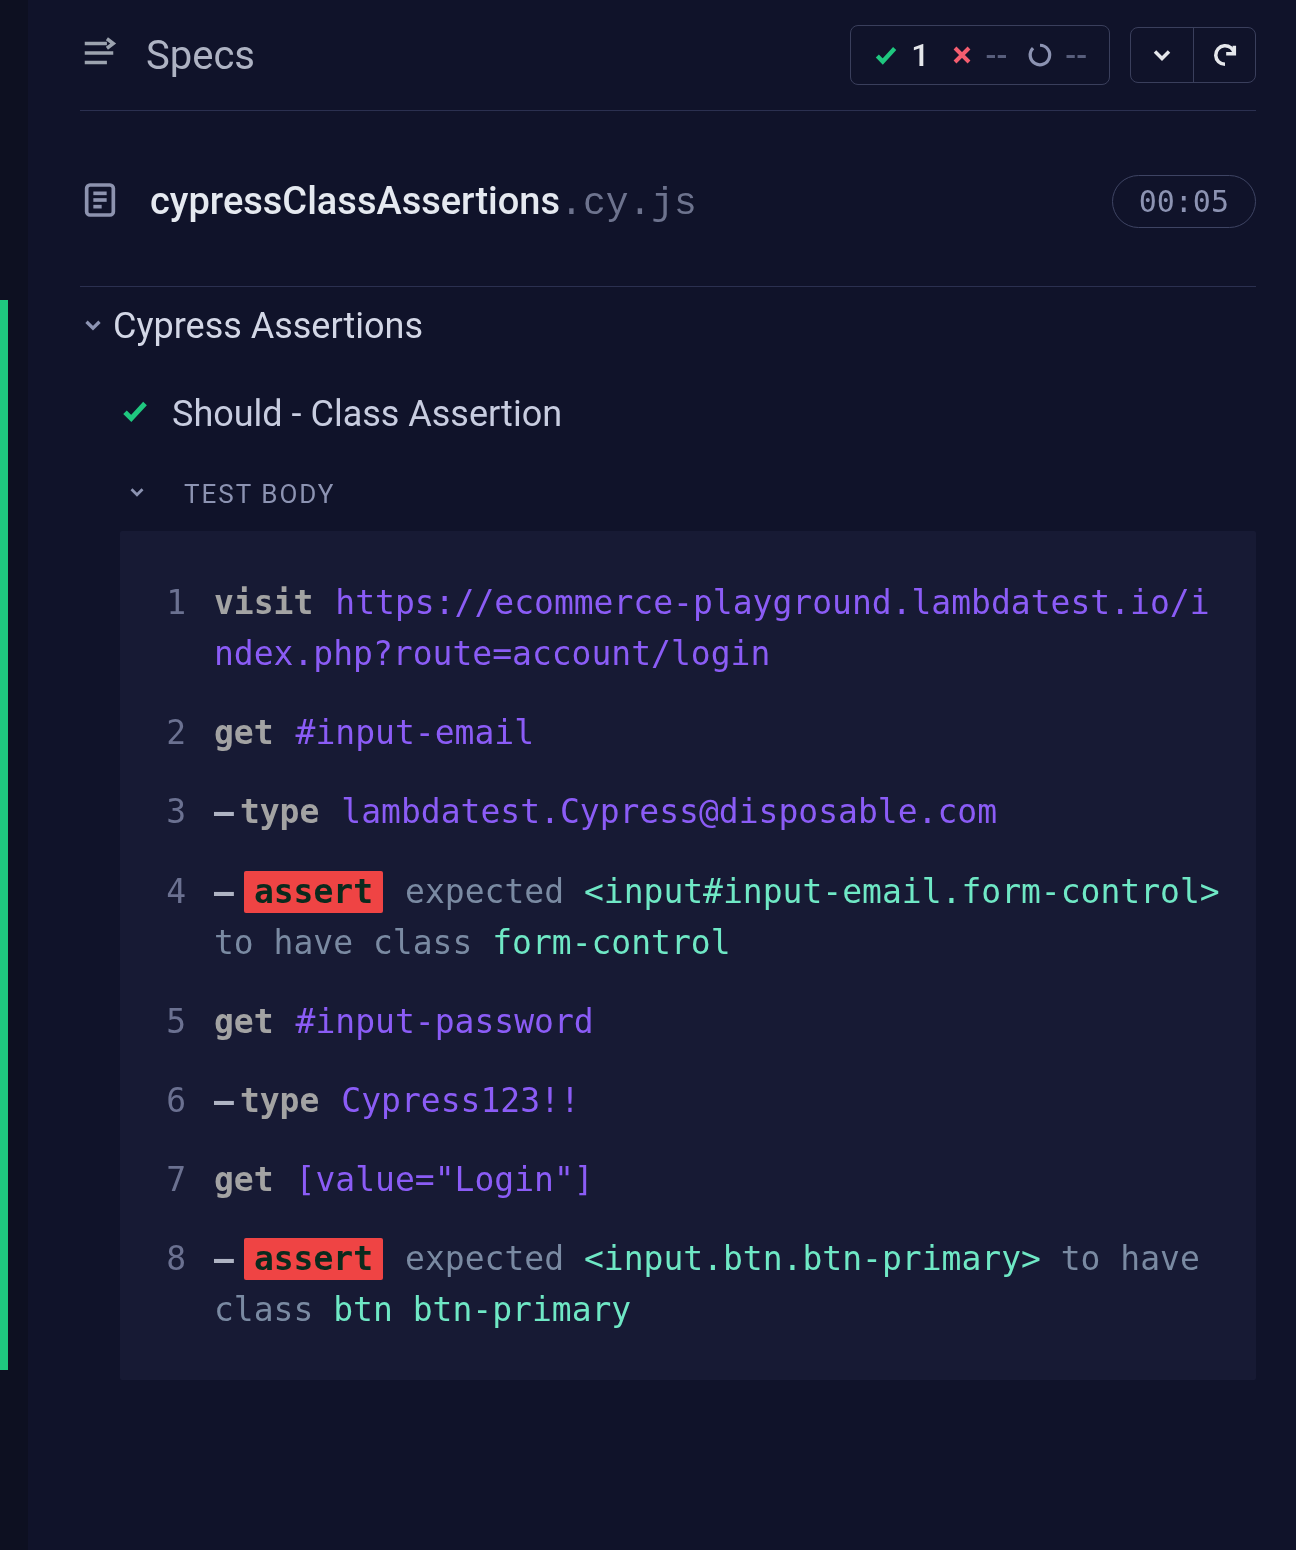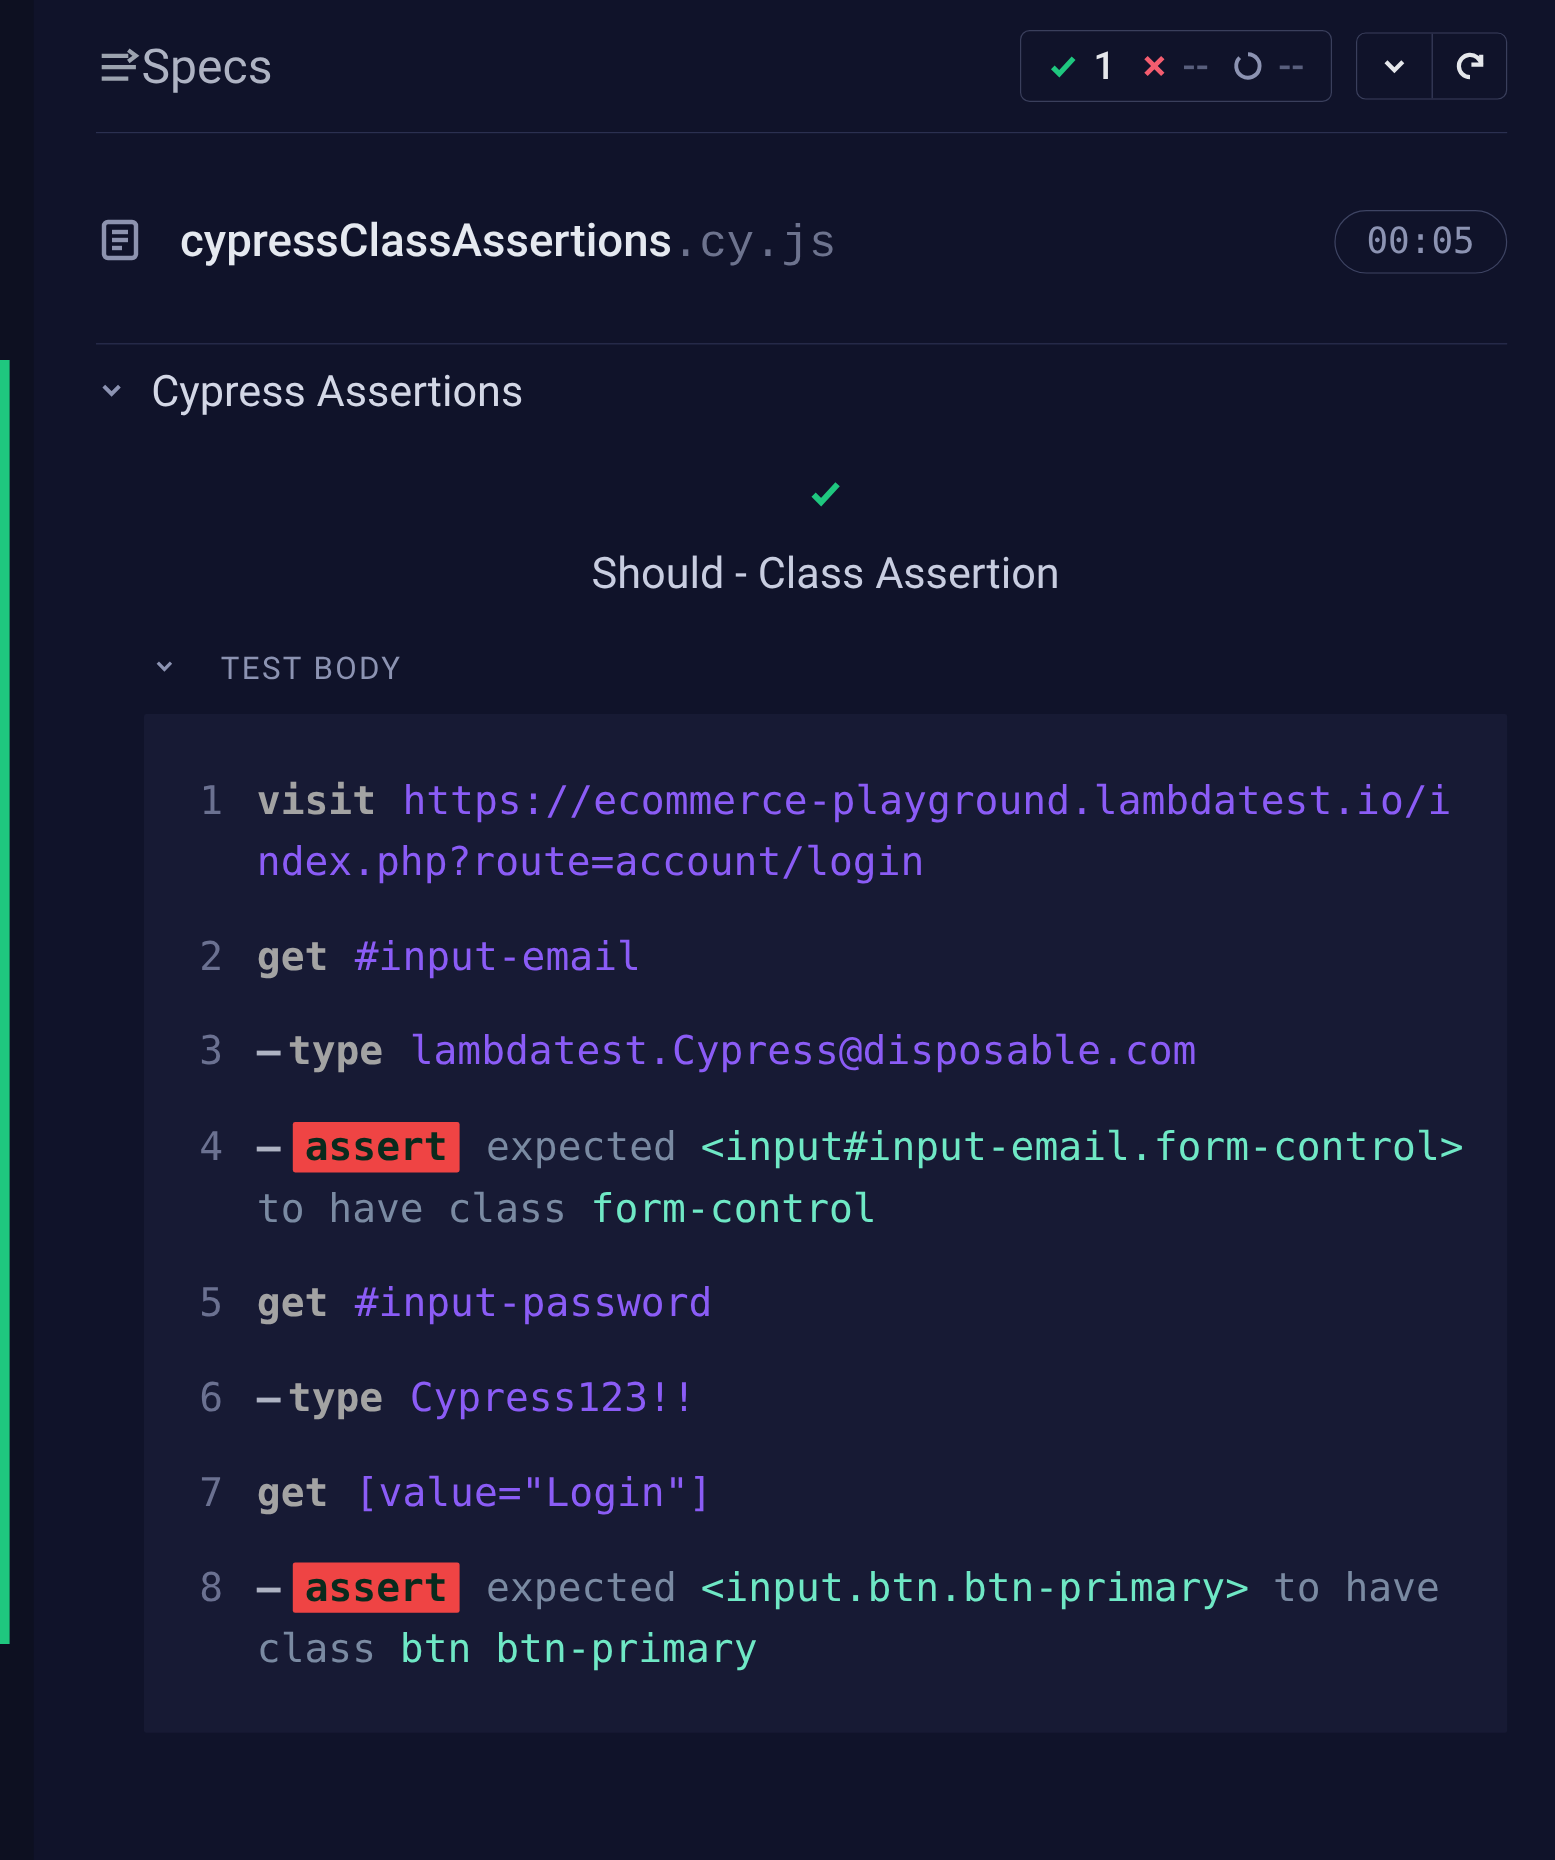--- a/index.html
+++ b/index.html
@@ -11,21 +11,21 @@
     height:1550px;
     overflow:hidden;
   }
   .mono { font-family:ui-monospace,SFMono-Regular,Menlo,Consolas,monospace; }
   .page { display:flex; height:100%; }
   .gutter { width:28px; background:#0d1021; }
   .main { flex:1; position:relative; padding:0 40px 0 52px; }
 
   
   .topbar { display:flex; align-items:center; justify-content:space-between; height:110px; }
-  .top-left { display:flex; align-items:flex-end; }
+  .top-left { display:flex; align-items:center; gap:28px; }
   .specs-icon svg { width:38px; height:38px; stroke:#9ca3af; fill:none; stroke-width:2.2; }
   .specs-title { font-size:40px; color:#aeb3c3; font-weight:400; }
   .top-right { display:flex; align-items:center; gap:20px; }
   .stat-box {
     display:flex; align-items:center; gap:20px;
     border:1.5px solid #3a3f5c; border-radius:8px;
     padding:10px 22px;
     font-size:32px;
   }
   .stat-item { display:flex; align-items:center; gap:12px; }
@@ -58,25 +58,25 @@
   }
 
   
   .green-rail {
     position:absolute; left:-28px; width:8px; top:300px; bottom:180px;
     background:#1fc77f;
   }
 
   
   .suite { padding-top:18px; }
-  .suite-head { display:flex; align-items:center; gap:20px; font-size:36px; color:#d3d7e6; }
+  .suite-head { display:flex; align-items:center; gap:7px; font-size:36px; color:#d3d7e6; }
   .chev svg { width:26px; height:26px; stroke:#8c93b2; fill:none; stroke-width:3; }
   .chev.sm svg { width:22px; height:22px; }
 
-  .test-head { display:flex; align-items:center; gap:22px; font-size:36px; color:#c8cde0; margin:46px 0 0 40px;flex-direction:column; }
+  .test-head { display:flex; align-items:center; gap:22px; font-size:36px; color:#c8cde0; margin:46px 0 0 40px; }
   .test-head .check-icon svg { width:30px; height:30px; stroke:#1fc77f; fill:none; stroke-width:4; }
 
   .body-head {
     display:flex; align-items:center; gap:36px;
     margin:44px 0 0 46px; font-size:26px; letter-spacing:2px; color:#8c93b2;
   }
 
   
   .cmd-log {
     margin:22px 0 0 40px;

